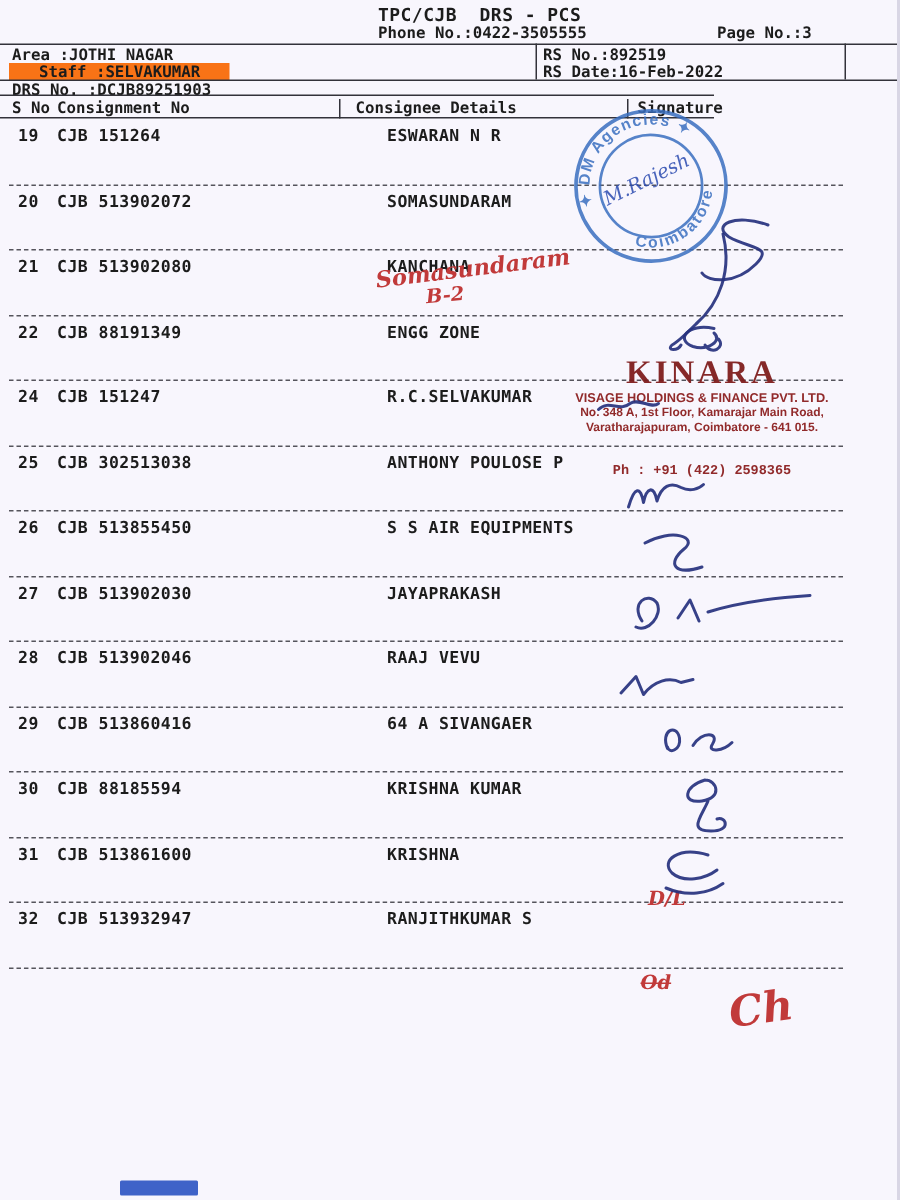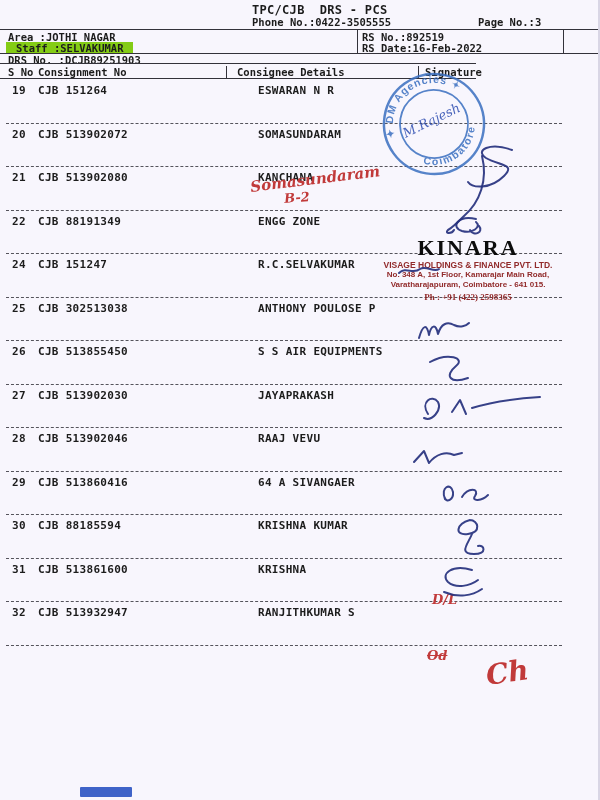--- a/index.html
+++ b/index.html
@@ -9,41 +9,41 @@
     background:#f8f6fd;
     font-family:"DejaVu Sans Mono","Liberation Mono",monospace;
     color:#1c1c1c;
     overflow:hidden;
   }
   .abs{position:absolute;white-space:pre}
   .t{font-size:11px;font-weight:700;letter-spacing:.3px}
   .small{font-size:10.5px;font-weight:700}
   .hline{position:absolute;left:0;width:598px;height:1px;background:#33323a}
   .vline{position:absolute;width:1px;background:#33323a}
-  .hl-yellow{background:#84cc16;padding:0 10px}
+  .hl-yellow{background:#f97316;padding:0 20px}
   .rows{position:absolute;left:6px;top:80px;width:556px}
   .row{position:relative;height:43.5px;border-bottom:1px dashed #55545c}
   .row span{position:absolute;top:4px;white-space:pre;font-size:11px;font-weight:700;letter-spacing:.3px}
   .c-sno{left:6px}
   .c-con{left:32px}
   .c-name{left:252px}
   .thead{position:absolute;left:0;top:63px;width:476px;height:16px;border-top:1px solid #33323a;border-bottom:1px solid #33323a}
   .thead span{position:absolute;top:2px;font-size:10.5px;font-weight:700;white-space:pre}
   .tick{position:absolute;top:1px;width:1px;height:13px;background:#33323a}
   
   .stamp-dm{position:absolute;left:380px;top:70px;width:108px;height:108px;transform:rotate(-36deg);opacity:.85}
   .stamp-dm .center-sig{
     position:absolute;left:18px;top:42px;width:72px;text-align:center;
     font-family:"DejaVu Serif","Liberation Serif",serif;font-style:italic;
     font-size:13px;color:#2b4bb0;transform:rotate(10deg);white-space:nowrap}
   .kinara{position:absolute;left:368px;top:236px;width:200px;text-align:center;color:#8c2020;opacity:.95}
-  .kinara .logo{font-family:"Liberation Serif","DejaVu Serif",serif;font-weight:700;font-size:22px;letter-spacing:2px;color:#000000;line-height:1.05}
+  .kinara .logo{font-family:"Liberation Serif","DejaVu Serif",serif;font-weight:700;font-size:22px;letter-spacing:2px;color:#7f1d1d;line-height:1.05}
   .kinara .l1{font-size:8.5px;font-weight:700;font-family:"Liberation Sans",sans-serif;margin-top:1px}
   .kinara .l2,.kinara .l3{font-size:8px;font-weight:700;font-family:"Liberation Sans",sans-serif;line-height:1.3}
-  .kinara .l4{font-size:9px;font-weight:700;font-family:Liberation Serif, serif;margin-top:1px}
+  .kinara .l4{font-size:9px;font-weight:700;font-family:Liberation Mono, monospace;margin-top:18px}
   
   .red-hand{position:absolute;font-family:"DejaVu Serif","Liberation Serif",serif;font-style:italic;font-weight:700;color:#c13a3a}
   .sig{position:absolute}
   .sig path{fill:none;stroke:#26317e;stroke-width:2;stroke-linecap:round;stroke-linejoin:round;opacity:.92}
   .edge{position:absolute;right:0;top:0;width:2px;height:800px;background:#d9d6e5}
   .artifact{position:absolute;left:80px;top:787px;width:52px;height:10px;background:#3f63c8;border-radius:1px}
 </style>
 </head>
 <body>
 

